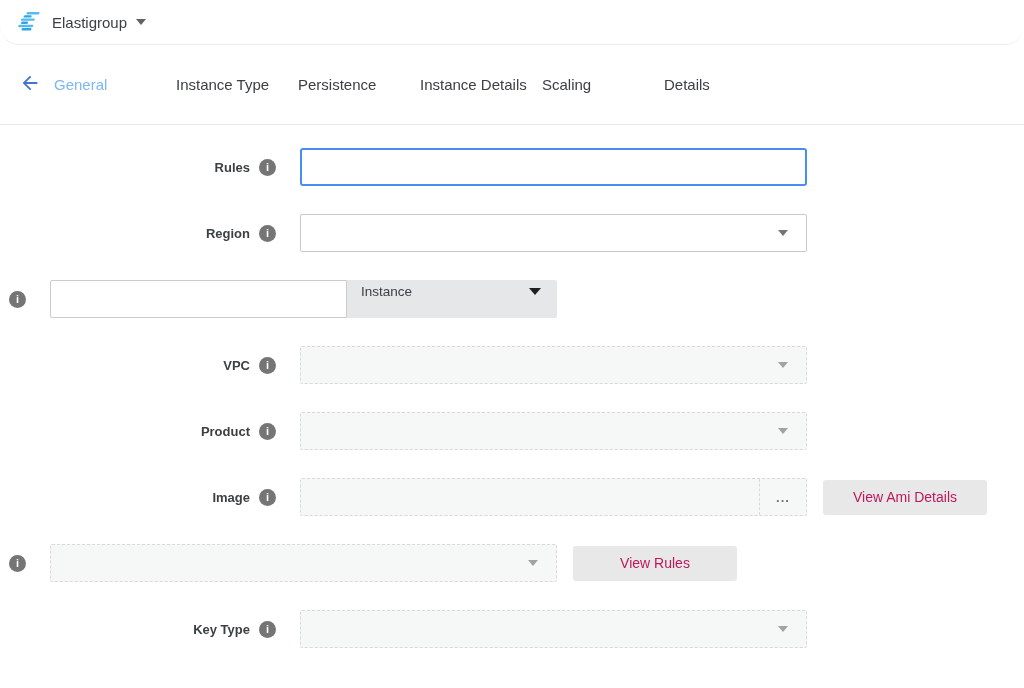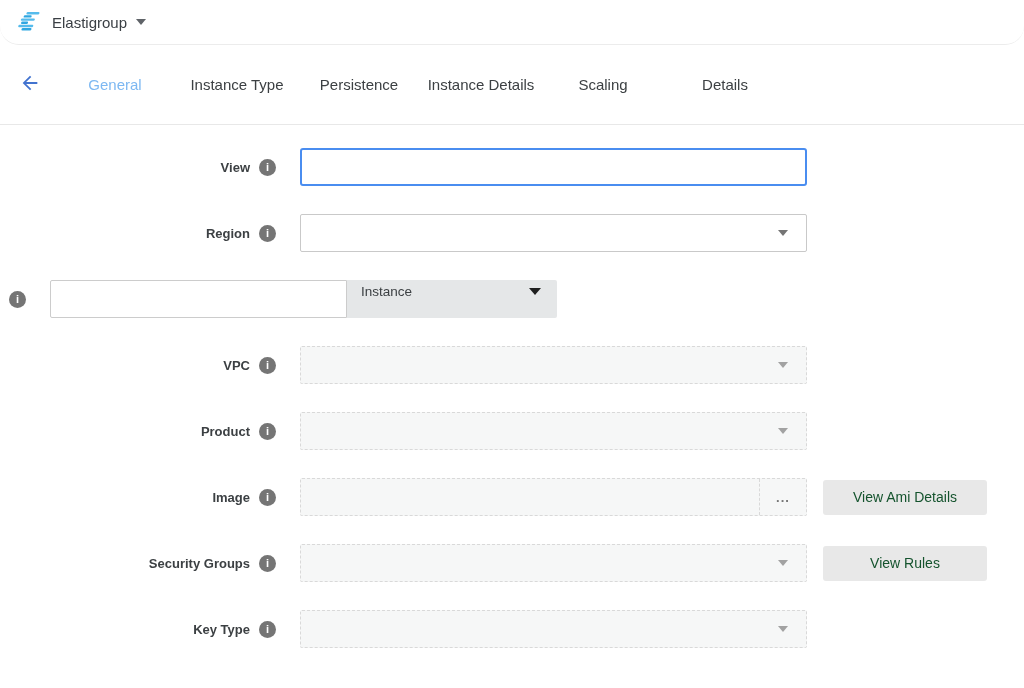--- a/index.html
+++ b/index.html
@@ -37,21 +37,21 @@
     display: flex; align-items: center;
     border-bottom: 1px solid #e8e8e8;
   }
   .back-btn {
     width: 44px; margin-left: 8px;
     display: flex; justify-content: center; align-items: center;
     cursor: pointer;
   }
   .tabs { display: flex; margin-left: 2px; }
   .tab {
-    width: 122px; text-align: center;
+    width: 122px; text-align: left;
     font-size: 15px; color: #3c4043;
     cursor: pointer; white-space: nowrap;
   }
   .tab.active { color: #7db8f2; }
 
   
   .form { padding-top: 23px; }
   .row { display: flex; align-items: center; height: 38px; margin-bottom: 28px; }
   .label-cell {
     width: 250px; text-align: right;
@@ -125,21 +125,21 @@
   .file-browse {
     width: 47px;
     border-left: 1px dashed #d9d9d9;
     display: flex; align-items: center; justify-content: center;
     color: #757575; font-size: 13px; font-weight: 700; letter-spacing: 1px;
     cursor: pointer;
   }
 
   .side-btn {
     margin-left: 16px; width: 164px; height: 35px;
-    background: #e8e8e8; color: #14532d;
+    background: #e8e8e8; color: #be185d;
     border: none; border-radius: 3px;
     font-family: inherit; font-size: 14px;
     display: flex; align-items: center; justify-content: center;
     cursor: pointer; flex: none;
   }
 </style>
 </head>
 <body>
 
 <div class="header">
@@ -175,21 +175,21 @@
     <div class="tab">Persistence</div>
     <div class="tab">Instance Details</div>
     <div class="tab">Scaling</div>
     <div class="tab">Details</div>
   </div>
 </div>
 
 <div class="form">
 
   <div class="row">
-    <div class="label-cell">View</div>
+    <div class="label-cell">Rules</div>
     <div class="info">i</div>
     <div class="control">
       <input class="text-input" type="text" value="" style="">
     </div>
   </div>
 
   <div class="row">
     <div class="label-cell">Region</div>
     <div class="info">i</div>
     <div class="control">
@@ -236,21 +236,20 @@
     <div class="control">
       <div class="file-box">
         <div class="file-value"></div>
         <div class="file-browse">...</div>
       </div>
     </div>
     <button class="side-btn">View Ami Details</button>
   </div>
 
   <div class="row">
-    <div class="label-cell">Security Groups</div>
     <div class="info">i</div>
     <div class="control">
       <div class="select disabled">
         <span class="caret"></span>
       </div>
     </div>
     <button class="side-btn">View Rules</button>
   </div>
 
   <div class="row">

